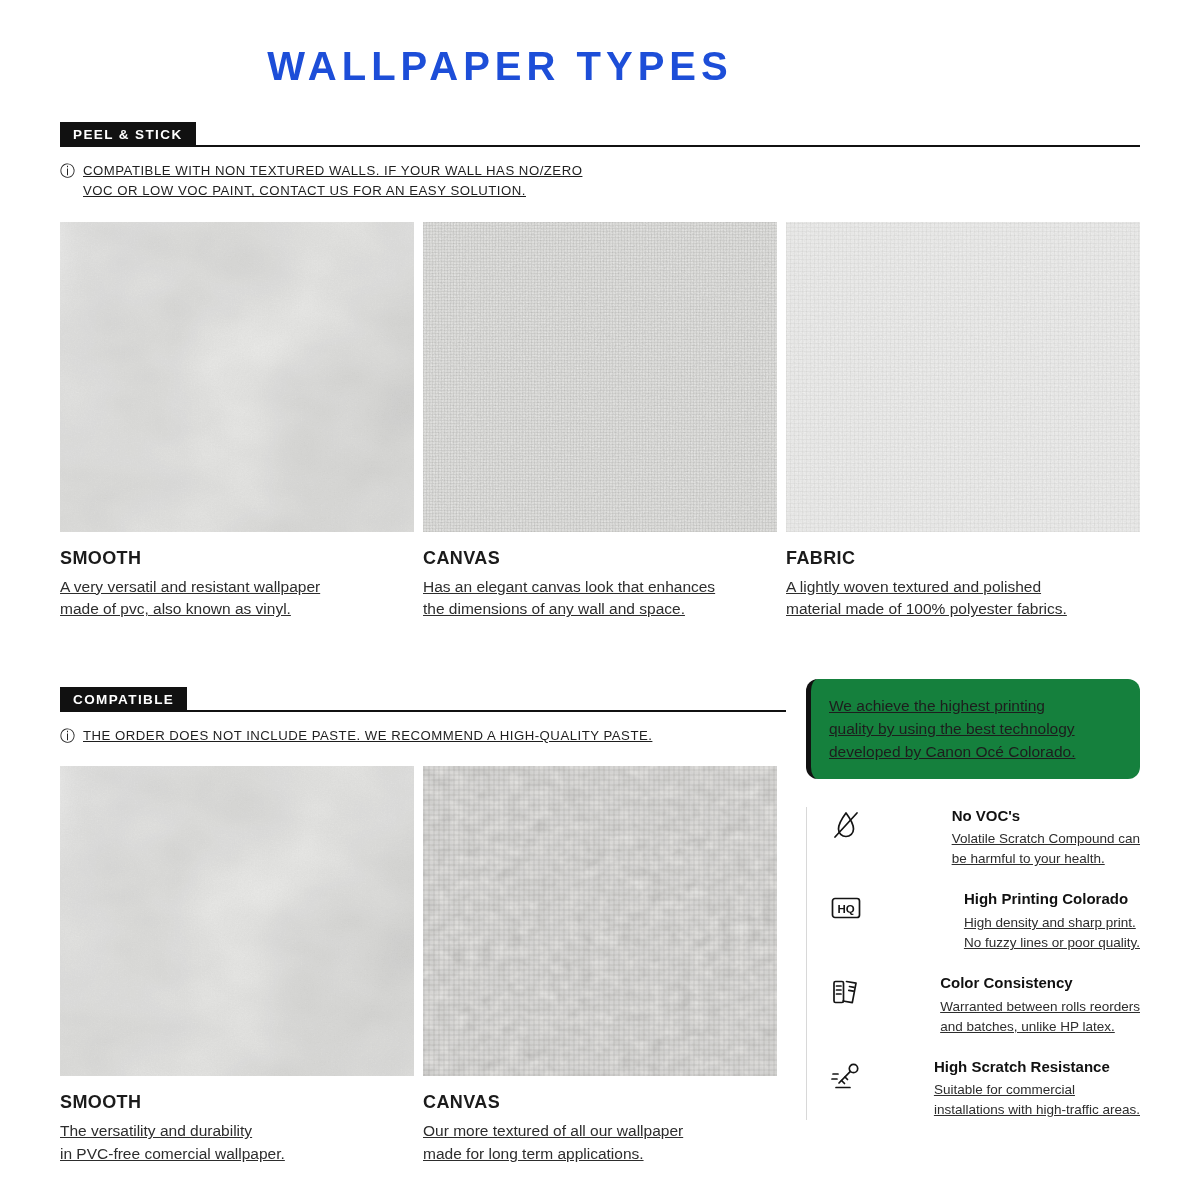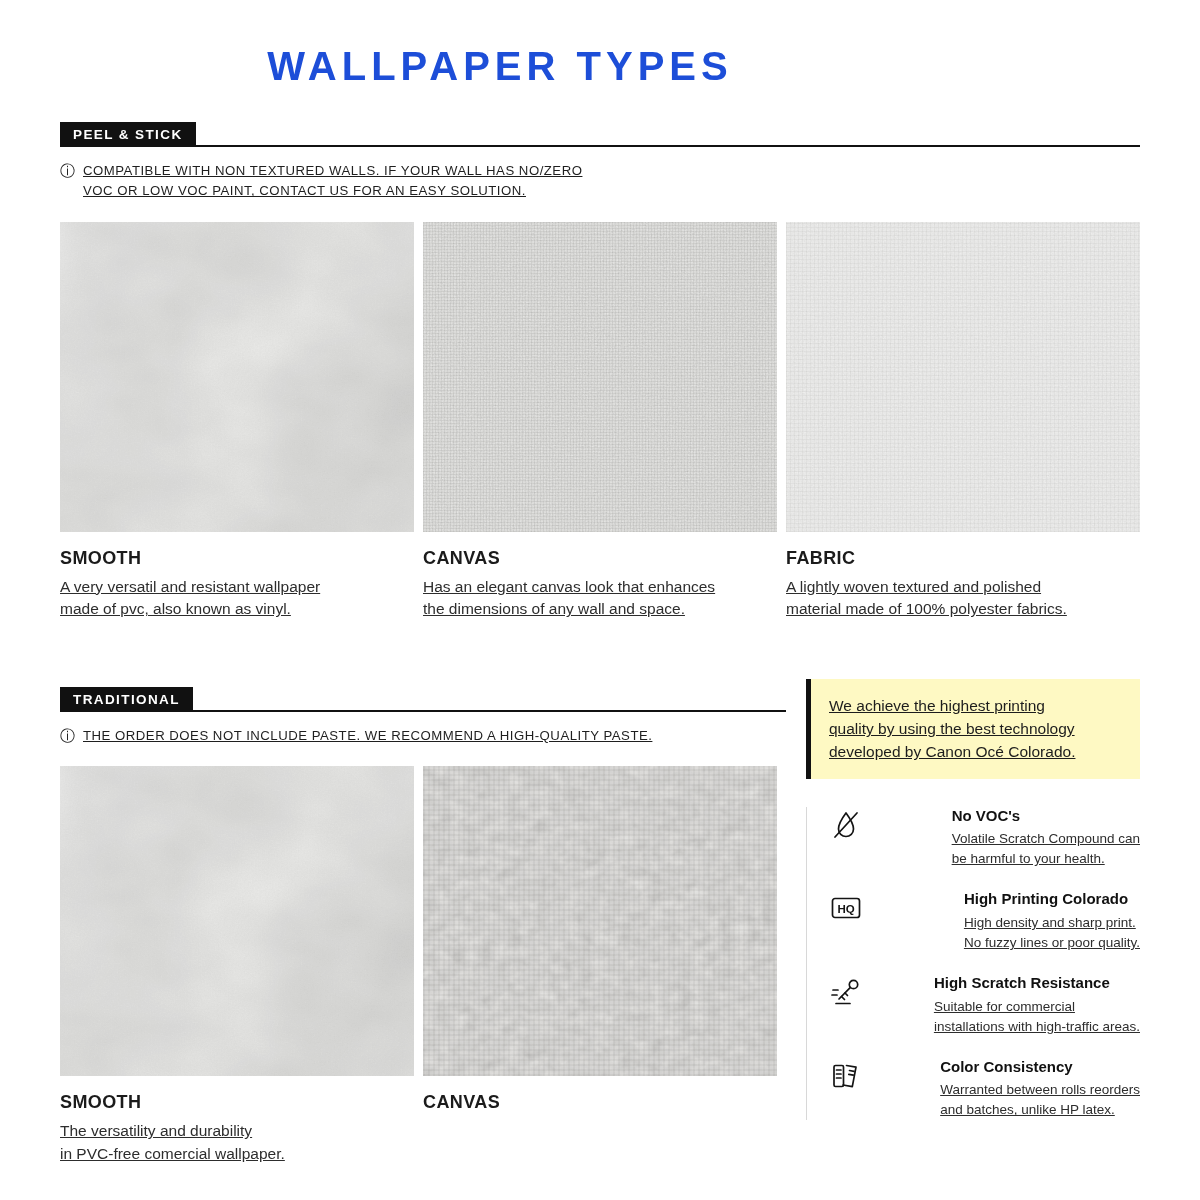--- a/index.html
+++ b/index.html
@@ -40,22 +40,22 @@
       repeating-linear-gradient(90deg, rgba(100,100,95,0.07) 0 2px, transparent 2px 5px),
       repeating-linear-gradient(0deg,  rgba(100,100,95,0.07) 0 2px, transparent 2px 5px); }
 
   .swatch-name { margin-top:16px; font-size:18px; font-weight:700; letter-spacing:0.4px; color:#1b1b1b; }
   .swatch-desc { margin-top:7px; font-size:15.5px; line-height:1.45; color:#2d2d2d; }
 
   .bottom { display:flex; gap:20px; margin-top:32px; }
   .bottom-left { flex:0 0 726px; }
   .bottom-right { flex:1; min-width:0; }
 
-  .callout { margin-top:26px; background:#fef9c3; border-left:5px solid #111111;
-             padding:15px 18px; font-size:15.5px; line-height:1.5; color:#1d1d1d; }
+  .callout { margin-top:26px; background:#15803d; border-left:5px solid #111111;
+             padding:15px 18px; font-size:15.5px; line-height:1.5; color:#1d1d1d;border-radius:12px; }
 
   .features { margin-top:28px; border-left:1px solid #d8d8d8; padding-left:21px; }
   .feature { display:flex; gap:13px; margin-bottom:21px; align-items:flex-start;justify-content:space-between; }
   .feature-icon { flex:0 0 36px; width:36px; height:36px;
                   stroke:#141414; fill:none; stroke-width:1.7;
                   stroke-linecap:round; stroke-linejoin:round; }
   .feature-icon text { fill:#141414; stroke:none; }
   .feature-title { font-size:15px; font-weight:700; color:#111111; line-height:1.25; }
   .feature-desc { margin-top:4px; font-size:13.5px; line-height:1.48; color:#2d2d2d; }
 </style>
@@ -137,21 +137,21 @@
         </figcaption>
       </figure>
 
     </div>
   </section>
 
   <div class="bottom">
 
     <section class="bottom-left">
       <div class="section-header">
-        <span class="badge">TRADITIONAL</span>
+        <span class="badge">COMPATIBLE</span>
         <span class="rule"></span>
       </div>
 
       <div class="note">
         <span class="i">ⓘ</span>
         <p class="note-text prewrap">THE ORDER DOES NOT INCLUDE PASTE. WE RECOMMEND A HIGH-QUALITY PASTE.</p>
       </div>
 
       <div class="swatch-row">
 
@@ -170,20 +170,22 @@
         </figure>
 
         <figure class="swatch">
           <div class="tex tex-canvas-rough">
             <svg class="grain">
               <rect width="100%" height="100%" filter="url(#f-rough)" opacity="0.22"></rect>
             </svg>
           </div>
           <figcaption>
             <h3 class="swatch-name">CANVAS</h3>
+            <p class="swatch-desc prewrap">Our more textured of all our wallpaper
+made for long term applications.</p>
           </figcaption>
         </figure>
 
       </div>
     </section>
 
     <aside class="bottom-right">
 
       <div class="callout prewrap">We achieve the highest printing
 quality by using the best technology
@@ -205,54 +207,54 @@
 
         <div class="feature">
           <svg class="feature-icon" viewBox="0 0 36 36">
             <rect x="4.5" y="8.5" width="27" height="19" rx="2.5"></rect>
             <text x="18" y="22.5" text-anchor="middle" font-size="11.5" font-weight="bold" font-family="Liberation Sans, sans-serif">HQ</text>
           </svg>
           <div class="feature-text">
             <div class="feature-title">High Printing Colorado</div>
             <div class="feature-desc prewrap">High density and sharp print.
 No fuzzy lines or poor quality.</div>
+          </div>
+        </div>
+
+        <div class="feature">
+          <svg class="feature-icon" viewBox="0 0 36 36">
+            <rect x="6" y="7.5" width="9.5" height="21" rx="1.5"></rect>
+            <line x1="8.5" y1="12" x2="13" y2="12"></line>
+            <line x1="8.5" y1="16" x2="13" y2="16"></line>
+            <line x1="8.5" y1="20" x2="13" y2="20"></line>
+            <path d="M18.5 7.5 l9.5 1.7 -3.7 19.5 -9.3 -1.7"></path>
+            <line x1="21.5" y1="12.5" x2="26" y2="13.3"></line>
+            <line x1="20.8" y1="16.4" x2="25.3" y2="17.2"></line>
+          </svg>
+          <div class="feature-text">
+            <div class="feature-title">Color Consistency</div>
+            <div class="feature-desc prewrap">Warranted between rolls reorders
+and batches, unlike HP latex.</div>
           </div>
         </div>
 
         <div class="feature">
           <svg class="feature-icon" viewBox="0 0 36 36">
             <circle cx="25.5" cy="10.5" r="4.2"></circle>
             <line x1="22.4" y1="13.4" x2="11" y2="25"></line>
             <line x1="13.5" y1="22.5" x2="16.5" y2="25.5"></line>
             <line x1="17" y1="19" x2="19.5" y2="21.5"></line>
             <line x1="5" y1="16" x2="10" y2="16"></line>
             <line x1="4" y1="21" x2="9" y2="21"></line>
             <line x1="8" y1="29.5" x2="22" y2="29.5"></line>
           </svg>
           <div class="feature-text">
             <div class="feature-title">High Scratch Resistance</div>
             <div class="feature-desc prewrap">Suitable for commercial
 installations with high-traffic areas.</div>
           </div>
         </div>
 
-        <div class="feature">
-          <svg class="feature-icon" viewBox="0 0 36 36">
-            <rect x="6" y="7.5" width="9.5" height="21" rx="1.5"></rect>
-            <line x1="8.5" y1="12" x2="13" y2="12"></line>
-            <line x1="8.5" y1="16" x2="13" y2="16"></line>
-            <line x1="8.5" y1="20" x2="13" y2="20"></line>
-            <path d="M18.5 7.5 l9.5 1.7 -3.7 19.5 -9.3 -1.7"></path>
-            <line x1="21.5" y1="12.5" x2="26" y2="13.3"></line>
-            <line x1="20.8" y1="16.4" x2="25.3" y2="17.2"></line>
-          </svg>
-          <div class="feature-text">
-            <div class="feature-title">Color Consistency</div>
-            <div class="feature-desc prewrap">Warranted between rolls reorders
-and batches, unlike HP latex.</div>
-          </div>
-        </div>
-
       </div>
     </aside>
 
   </div>
 </div>
 
 </body></html>

